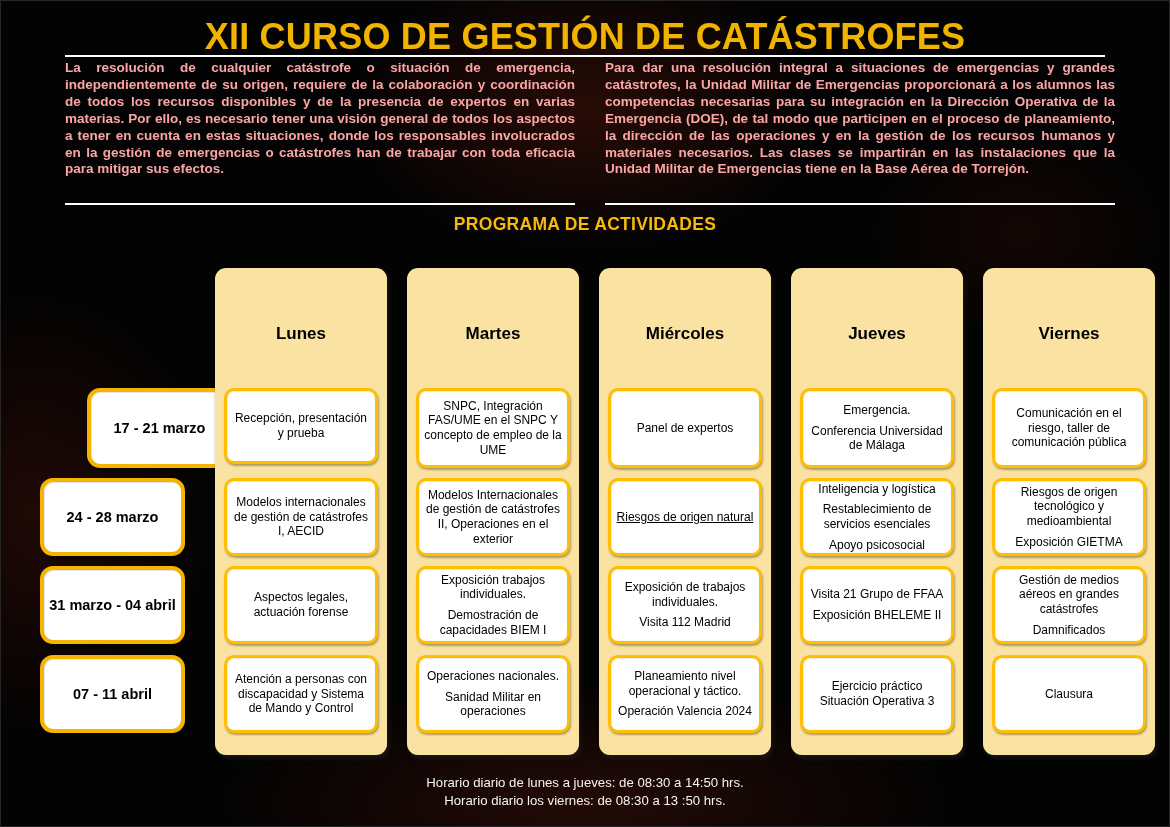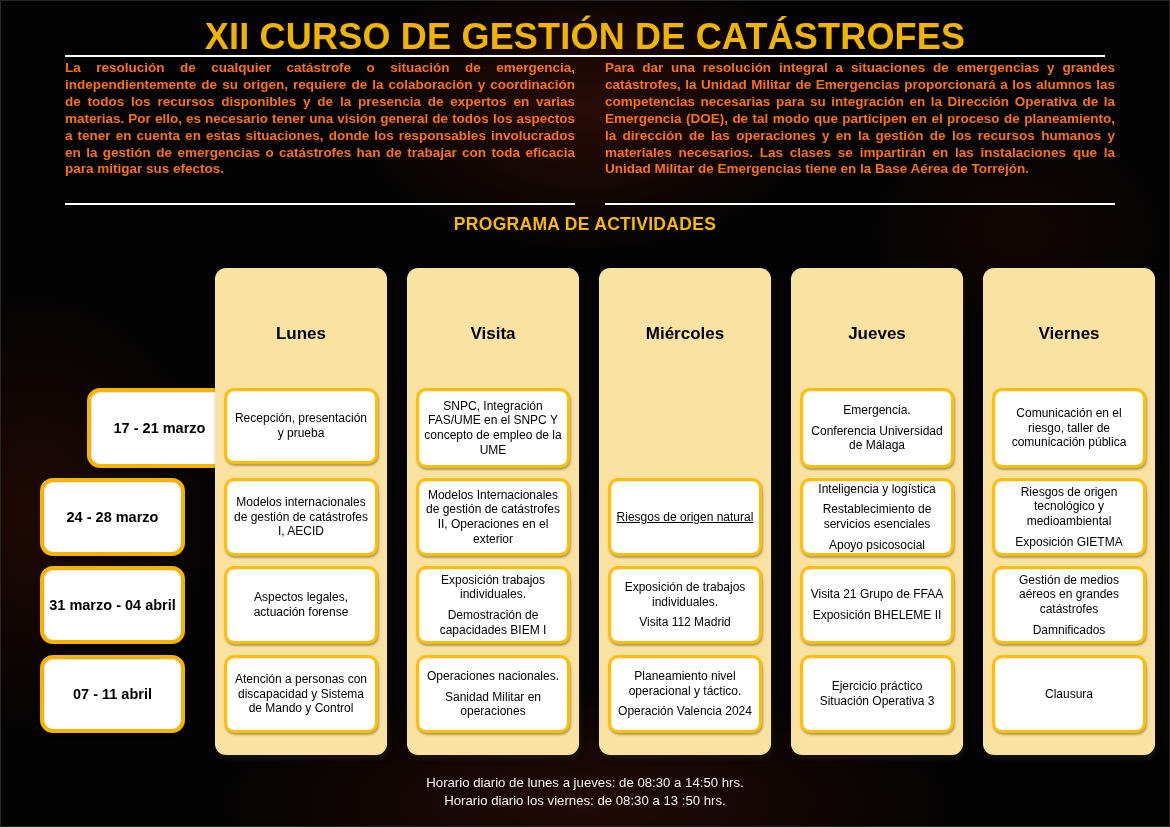--- a/index.html
+++ b/index.html
@@ -18,21 +18,21 @@
   h1.title{
     position:absolute;top:16px;left:0;width:100%;margin:0;
     text-align:center;color:#F0B400;font-size:36px;font-weight:bold;letter-spacing:0.2px;
   }
   .rule{position:absolute;height:2px;background:#ffffff;}
   .rule-title{top:55px;left:65px;width:1040px;}
   .rule-left{top:203px;left:65px;width:510px;}
   .rule-right{top:203px;left:605px;width:510px;}
   p.intro{
     position:absolute;top:60px;margin:0;width:510px;
-    color:#f97316;font-size:13.5px;line-height:16.9px;font-weight:bold;
+    color:#fca5a5;font-size:13.5px;line-height:16.9px;font-weight:bold;
     text-align:justify;
   }
   .intro-left{left:65px;}
   .intro-right{left:605px;}
   h2.section-title{
     position:absolute;top:214px;left:0;width:100%;margin:0;
     text-align:center;color:#F7B90B;font-size:17.5px;font-weight:bold;letter-spacing:0.3px;
   }
   .schedule{position:absolute;top:268px;left:0;width:1170px;height:487px;}
   .date-box{
@@ -104,38 +104,41 @@
             <p>Modelos internacionales de gestión de catástrofes I, AECID</p>
           </div>
           <div class="cell" style="top: 298px; height: 78px;">
             <p>Aspectos legales, actuación forense</p>
           </div>
           <div class="cell" style="top: 387px; height: 78px;">
             <p>Atención a personas con discapacidad y Sistema de Mando y Control</p>
           </div>
         </div>
         <div class="day-col" style="left: 407px;">
-          <div class="day-header">Visita</div>
+          <div class="day-header">Martes</div>
           <div class="cell" style="top: 120px; height: 80px;">
             <p>SNPC, Integración FAS/UME en el SNPC Y concepto de empleo de la UME</p>
           </div>
           <div class="cell" style="top: 210px; height: 78px;">
             <p>Modelos Internacionales de gestión de catástrofes II, Operaciones en el exterior</p>
           </div>
           <div class="cell" style="top: 298px; height: 78px;">
             <p>Exposición trabajos individuales.</p>
             <p>Demostración de capacidades BIEM I</p>
           </div>
           <div class="cell" style="top: 387px; height: 78px;">
             <p>Operaciones nacionales.</p>
             <p>Sanidad Militar en operaciones</p>
           </div>
         </div>
         <div class="day-col" style="left: 599px;">
           <div class="day-header">Miércoles</div>
+          <div class="cell" style="top: 120px; height: 80px;">
+            <p>Panel de expertos</p>
+          </div>
           <div class="cell" style="top: 210px; height: 78px; text-decoration: underline;">
             <p>Riesgos de origen natural</p>
           </div>
           <div class="cell" style="top: 298px; height: 78px;">
             <p>Exposición de trabajos individuales.</p>
             <p>Visita 112 Madrid</p>
           </div>
           <div class="cell" style="top: 387px; height: 78px;">
             <p>Planeamiento nivel operacional y táctico.</p>
             <p>Operación Valencia 2024</p>

